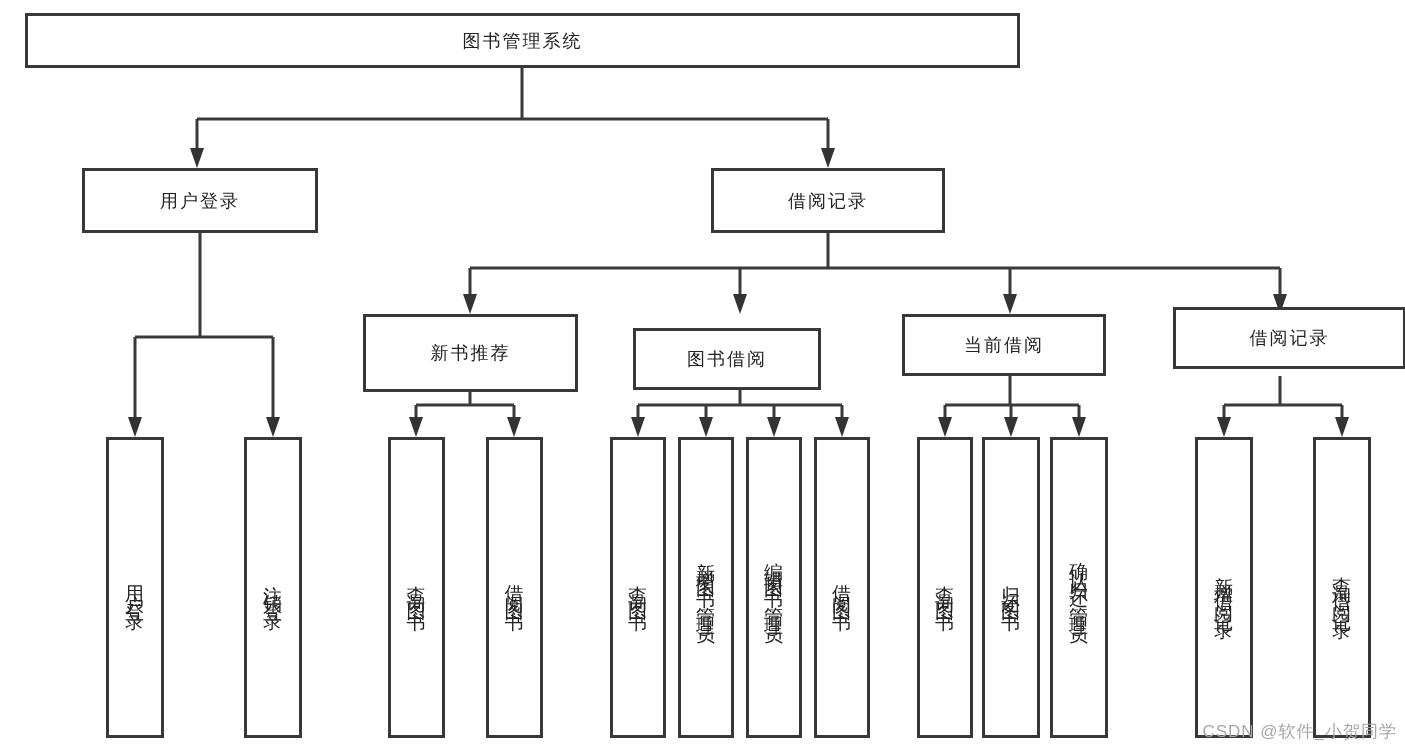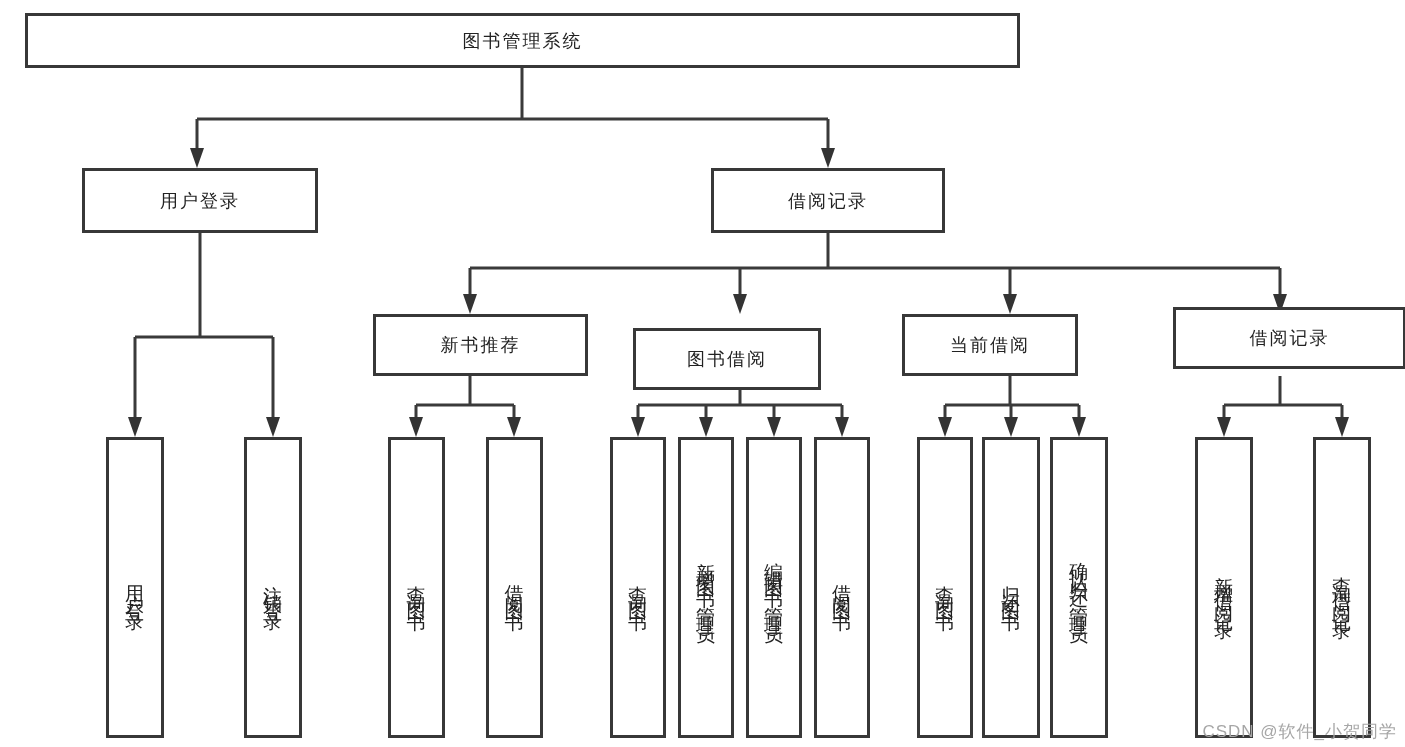--- a/index.html
+++ b/index.html
@@ -70,27 +70,27 @@
     <span>图书管理系统</span>
   </div>
 
   <div class="node" style="left:82px;top:168px;width:236px;height:65px">
     <span>用户登录</span>
   </div>
   <div class="node" style="left:711px;top:168px;width:234px;height:65px">
     <span>借阅记录</span>
   </div>
 
-  <div class="node" style="left:373px;top:314px;width:215px;height:62px">
+  <div class="node" style="left:363px;top:314px;width:215px;height:78px">
     <span>新书推荐</span>
   </div>
   <div class="node" style="left:633px;top:328px;width:188px;height:62px">
     <span>图书借阅</span>
   </div>
-  <div class="node" style="left:902px;top:314px;width:176px;height:62px">
+  <div class="node" style="left:902px;top:314px;width:204px;height:62px">
     <span>当前借阅</span>
   </div>
   <div class="node" style="left:1173px;top:307px;width:233px;height:62px">
     <span>借阅记录</span>
   </div>
 
   <div class="node vert" style="left:106px;top:437px;width:58px;height:301px">
     <span>用户登录</span>
   </div>
   <div class="node vert" style="left:244px;top:437px;width:58px;height:301px">

